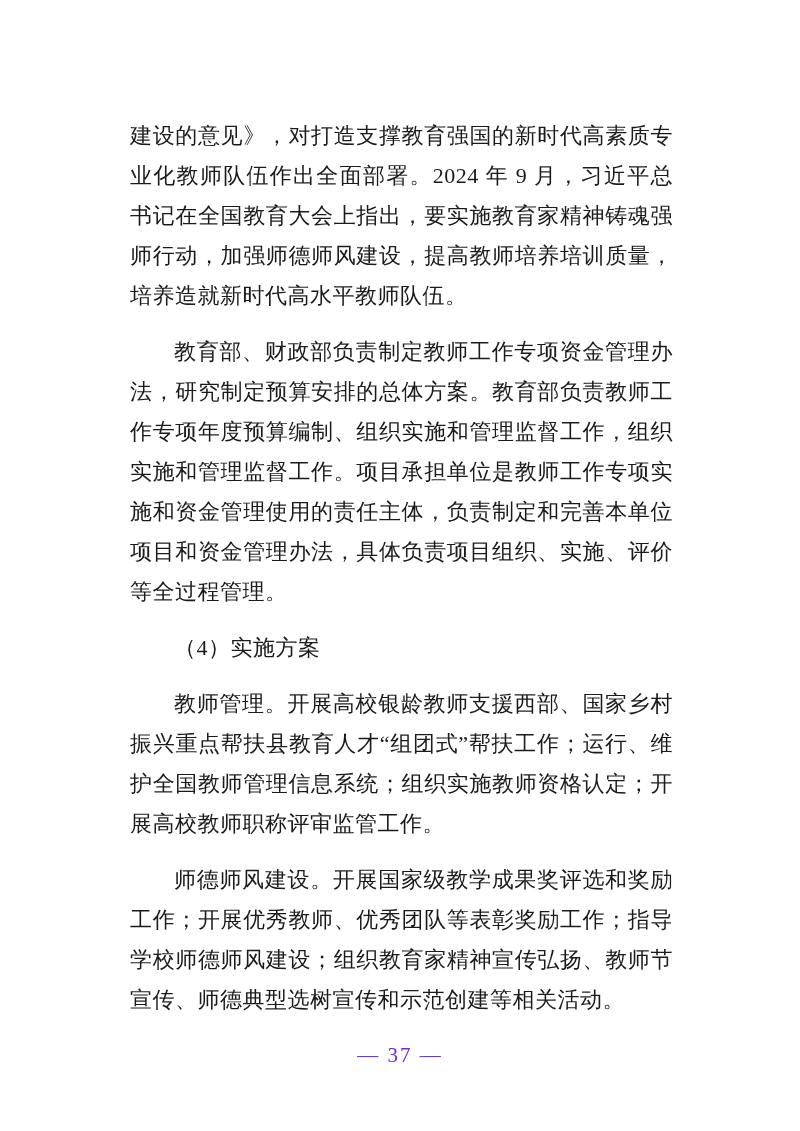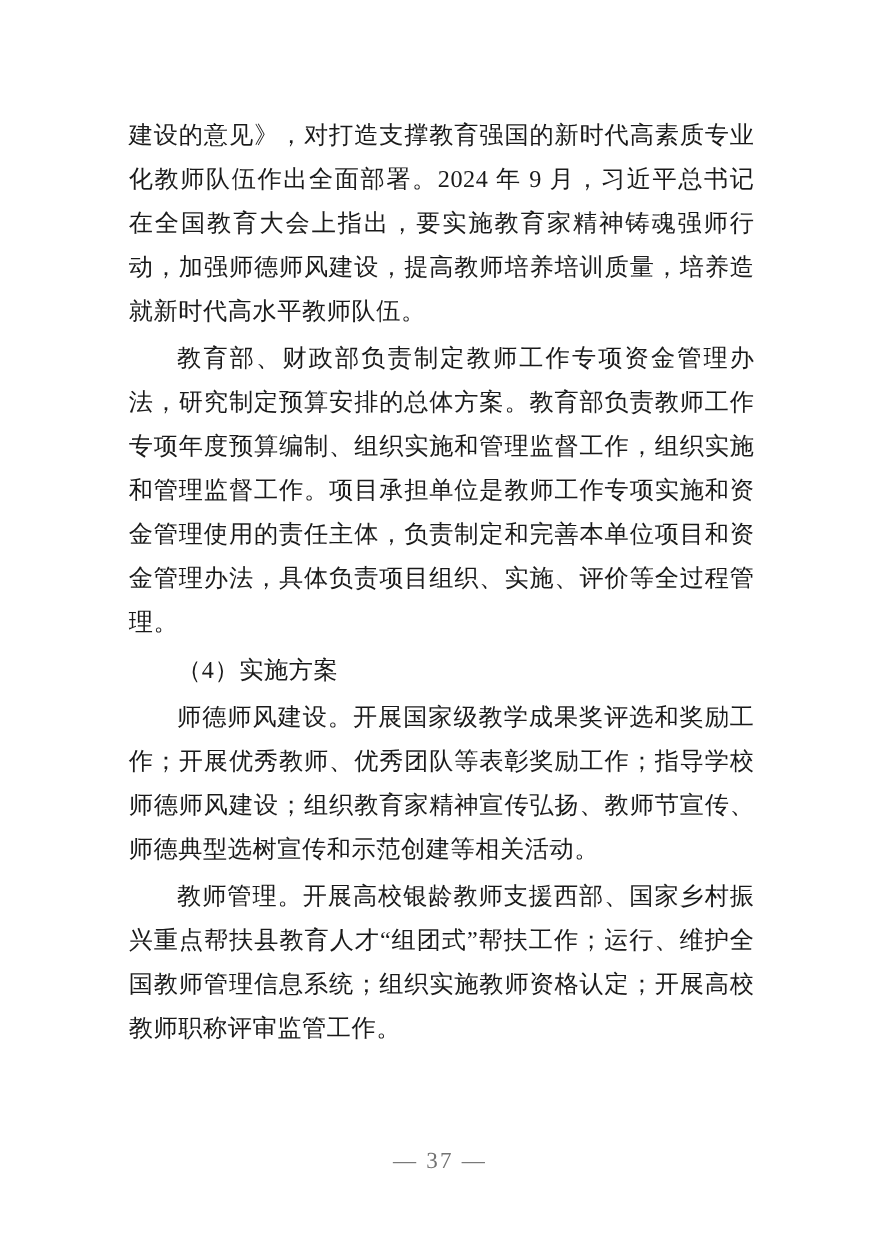--- a/index.html
+++ b/index.html
@@ -16,21 +16,21 @@
     font-family: "Liberation Serif", "DejaVu Serif", serif;
     color: #1a1a1a;
   }
   .text-block {
     position: absolute;
     left: 114px;
     top: 100px;
     width: 575px;
   }
   .para {
-    margin: 3px;
+    margin: 16px;
     font-size: 22px;
     line-height: 40px;
     text-align: justify;
     text-justify: inter-ideograph;
     text-indent: 2em;
     letter-spacing: 0.5px;
     word-break: break-all;
   }
   .para.no-indent {
     text-indent: 0;
@@ -39,33 +39,33 @@
     position: absolute;
     left: 0;
     top: 1040px;
     width: 100%;
     text-align: center;
   }
   .page-number {
     font-size: 21px;
     line-height: 30px;
     letter-spacing: 2px;
-    color: #737373;
+    color: #6d28d9;
   }
 </style>
 </head>
 <body>
 
 <div class="page">
 
   <div class="text-block">
     <p class="para no-indent">建设的意见》，对打造支撑教育强国的新时代高素质专业化教师队伍作出全面部署。2024 年 9 月，习近平总书记在全国教育大会上指出，要实施教育家精神铸魂强师行动，加强师德师风建设，提高教师培养培训质量，培养造就新时代高水平教师队伍。</p>
     <p class="para">教育部、财政部负责制定教师工作专项资金管理办法，研究制定预算安排的总体方案。教育部负责教师工作专项年度预算编制、组织实施和管理监督工作，组织实施和管理监督工作。项目承担单位是教师工作专项实施和资金管理使用的责任主体，负责制定和完善本单位项目和资金管理办法，具体负责项目组织、实施、评价等全过程管理。</p>
     <p class="para">（4）实施方案</p>
+    <p class="para">教师管理。开展高校银龄教师支援西部、国家乡村振兴重点帮扶县教育人才“组团式”帮扶工作；运行、维护全国教师管理信息系统；组织实施教师资格认定；开展高校教师职称评审监管工作。</p>
     <p class="para">师德师风建设。开展国家级教学成果奖评选和奖励工作；开展优秀教师、优秀团队等表彰奖励工作；指导学校师德师风建设；组织教育家精神宣传弘扬、教师节宣传、师德典型选树宣传和示范创建等相关活动。</p>
-    <p class="para">教师管理。开展高校银龄教师支援西部、国家乡村振兴重点帮扶县教育人才“组团式”帮扶工作；运行、维护全国教师管理信息系统；组织实施教师资格认定；开展高校教师职称评审监管工作。</p>
   </div>
 
   <div class="footer">
     <span class="page-number">— 37 —</span>
   </div>
 
 </div>
 
 </body></html>

